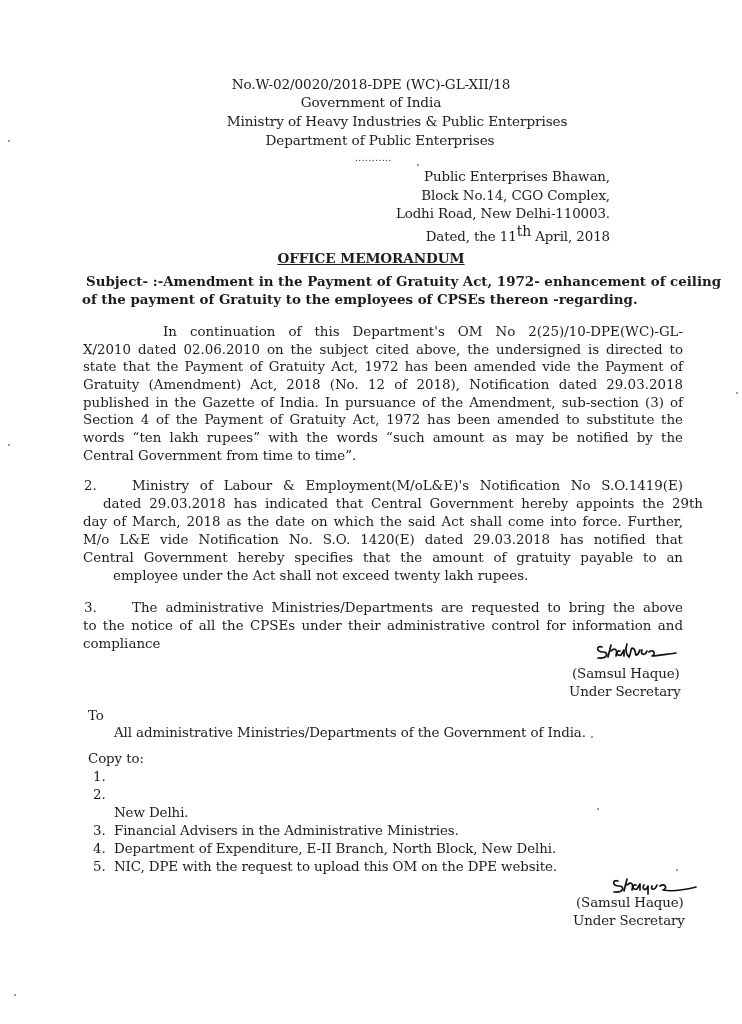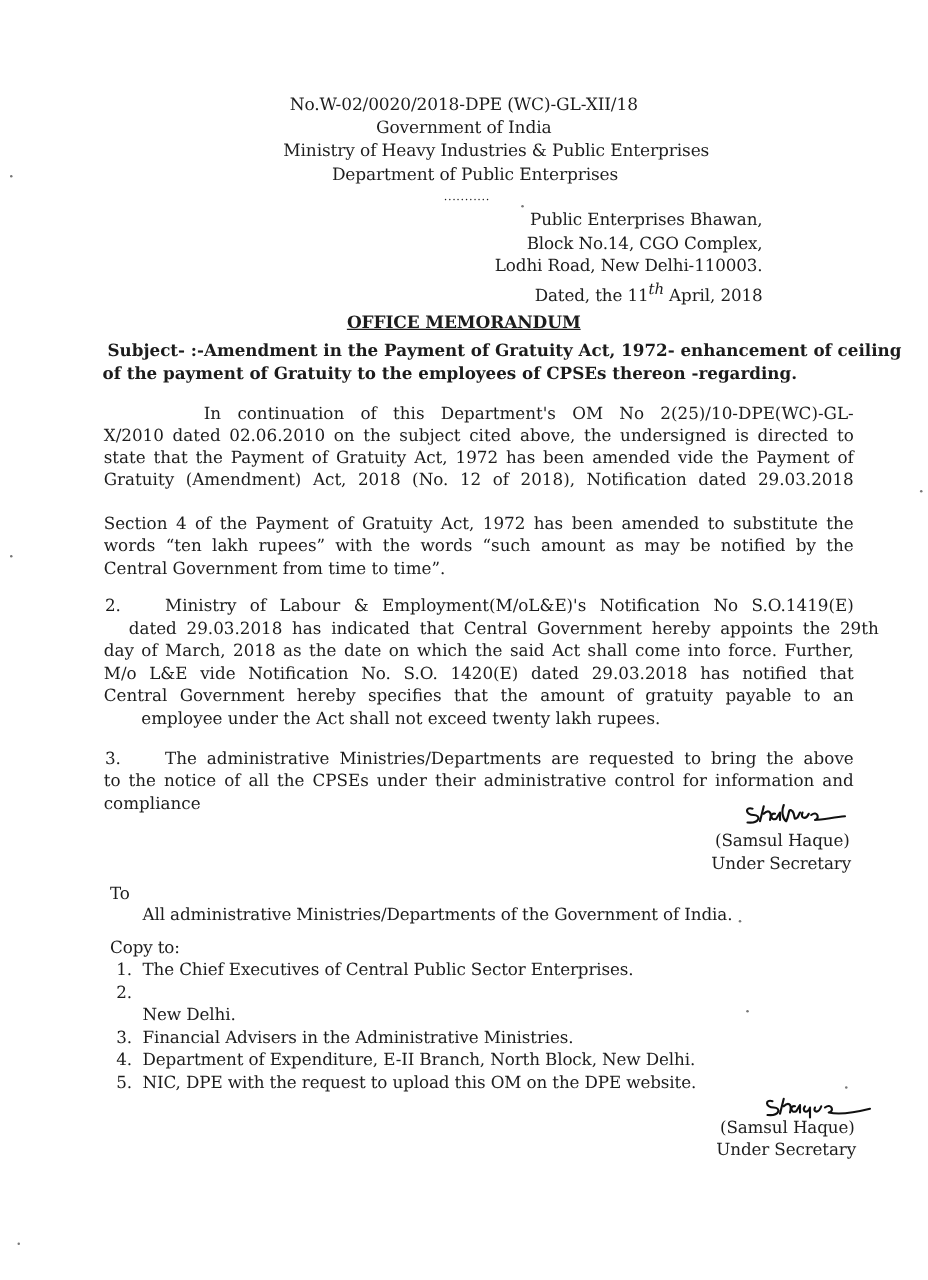--- a/index.html
+++ b/index.html
@@ -29,32 +29,33 @@
   <div class="t head" style="top:82px;">Government of India</div>
   <div class="t head" style="top:101px;margin-left:26px;">Ministry of Heavy Industries &amp; Public Enterprises</div>
   <div class="t head" style="top:120px;padding-left:9px;">Department of Public Enterprises</div>
   <div class="dots" style="left:355px; top:141px;">...........</div>
   <div class="speck" style="left:417px; top:152px;"></div>
 
   <div class="t right" style="right:64px; top:156px;">Public Enterprises Bhawan,</div>
   <div class="t right" style="right:64px; top:175px;">Block No.14, CGO Complex,</div>
   <div class="t right" style="right:64px; top:193px;">Lodhi Road, New Delhi-110003.</div>
   <div class="t right" style="right:64px; top:211px;">
-    <span>Dated, the 11</span><sup style="font-size:12px;font-style:italic;">th</sup><span> April, 2018</span>
+    <span>Dated, the 11</span><sup style="font-size:14px;">th</sup><span> April, 2018</span>
   </div>
 
   <div class="t head bold ul" style="top:238px; font-size:13.6px;">OFFICE MEMORANDUM</div>
 
   <div class="just bold" style="left:86px; width:598px; top:261px;">Subject- :-Amendment in the Payment of Gratuity Act, 1972- enhancement of ceiling</div>
   <div class="just bold last" style="left:82px; width:598px; top:279px;">of the payment of Gratuity to the employees of CPSEs thereon -regarding.</div>
 
   <div class="just" style="left:163px; width:520px; top:311px;">In continuation of this Department's OM No 2(25)/10-DPE(WC)-GL-</div>
   <div class="just" style="left:83px; width:600px; top:329px;">X/2010 dated 02.06.2010 on the subject cited above, the undersigned is directed to</div>
   <div class="just" style="left:83px; width:600px; top:346px;">state that the Payment of Gratuity Act, 1972 has been amended vide the Payment of</div>
   <div class="just" style="left:83px; width:600px; top:364px;">Gratuity (Amendment) Act, 2018 (No. 12 of 2018), Notification dated 29.03.2018</div>
+  <div class="just" style="left:83px; width:600px; top:382px;">published in the Gazette of India. In pursuance of the Amendment, sub-section (3) of</div>
   <div class="just" style="left:83px; width:600px; top:399px;">Section 4 of the Payment of Gratuity Act, 1972 has been amended to substitute the</div>
   <div class="just" style="left:83px; width:600px; top:417px;">words “ten lakh rupees” with the words “such amount as may be notified by the</div>
   <div class="just last" style="left:83px; width:600px; top:435px;">Central Government from time to time”.</div>
 
   <div class="t" style="left:84px; top:465px;">2.</div>
   <div class="just" style="left:132px; width:551px; top:465px;">Ministry of Labour &amp; Employment(M/oL&amp;E)'s Notification No S.O.1419(E)</div>
   <div class="just" style="left:83px; width:600px; top:483px;margin-left:20px;">dated 29.03.2018 has indicated that Central Government hereby appoints the 29th</div>
   <div class="just" style="left:83px; width:600px; top:501px;">day of March, 2018 as the date on which the said Act shall come into force. Further,</div>
   <div class="just" style="left:83px; width:600px; top:519px;">M/o L&amp;E vide Notification No. S.O. 1420(E) dated 29.03.2018 has notified that</div>
   <div class="just" style="left:83px; width:600px; top:537px;">Central Government hereby specifies that the amount of gratuity payable to an</div>
@@ -71,21 +72,20 @@
   <div class="t" style="left:572px; top:653px;">(Samsul Haque)</div>
   <div class="t" style="left:569px; top:671px;">Under Secretary</div>
 
   <div class="t" style="left:88px; top:695px;">To</div>
   <div class="t" style="left:114px; top:712px;">All administrative Ministries/Departments of the Government of India.</div>
   <div class="speck" style="left:591px; top:724px;"></div>
 
   <div class="t" style="left:88px; top:738px;">Copy to:</div>
 
   <div class="t" style="left:93px; top:756px;">1.</div>
-  <div class="t" style="left:114px; top:756px;">The Chief Executives of Central Public Sector Enterprises.</div>
 
   <div class="t" style="left:93px; top:774px;">2.</div>
   <div class="t" style="left:114px; top:792px;">New Delhi.</div>
   <div class="speck" style="left:597px; top:796px;"></div>
 
   <div class="t" style="left:93px; top:810px;">3.</div>
   <div class="t" style="left:114px; top:810px;">Financial Advisers in the Administrative Ministries.</div>
 
   <div class="t" style="left:93px; top:828px;">4.</div>
   <div class="t" style="left:114px; top:828px;">Department of Expenditure, E-II Branch, North Block, New Delhi.</div>

